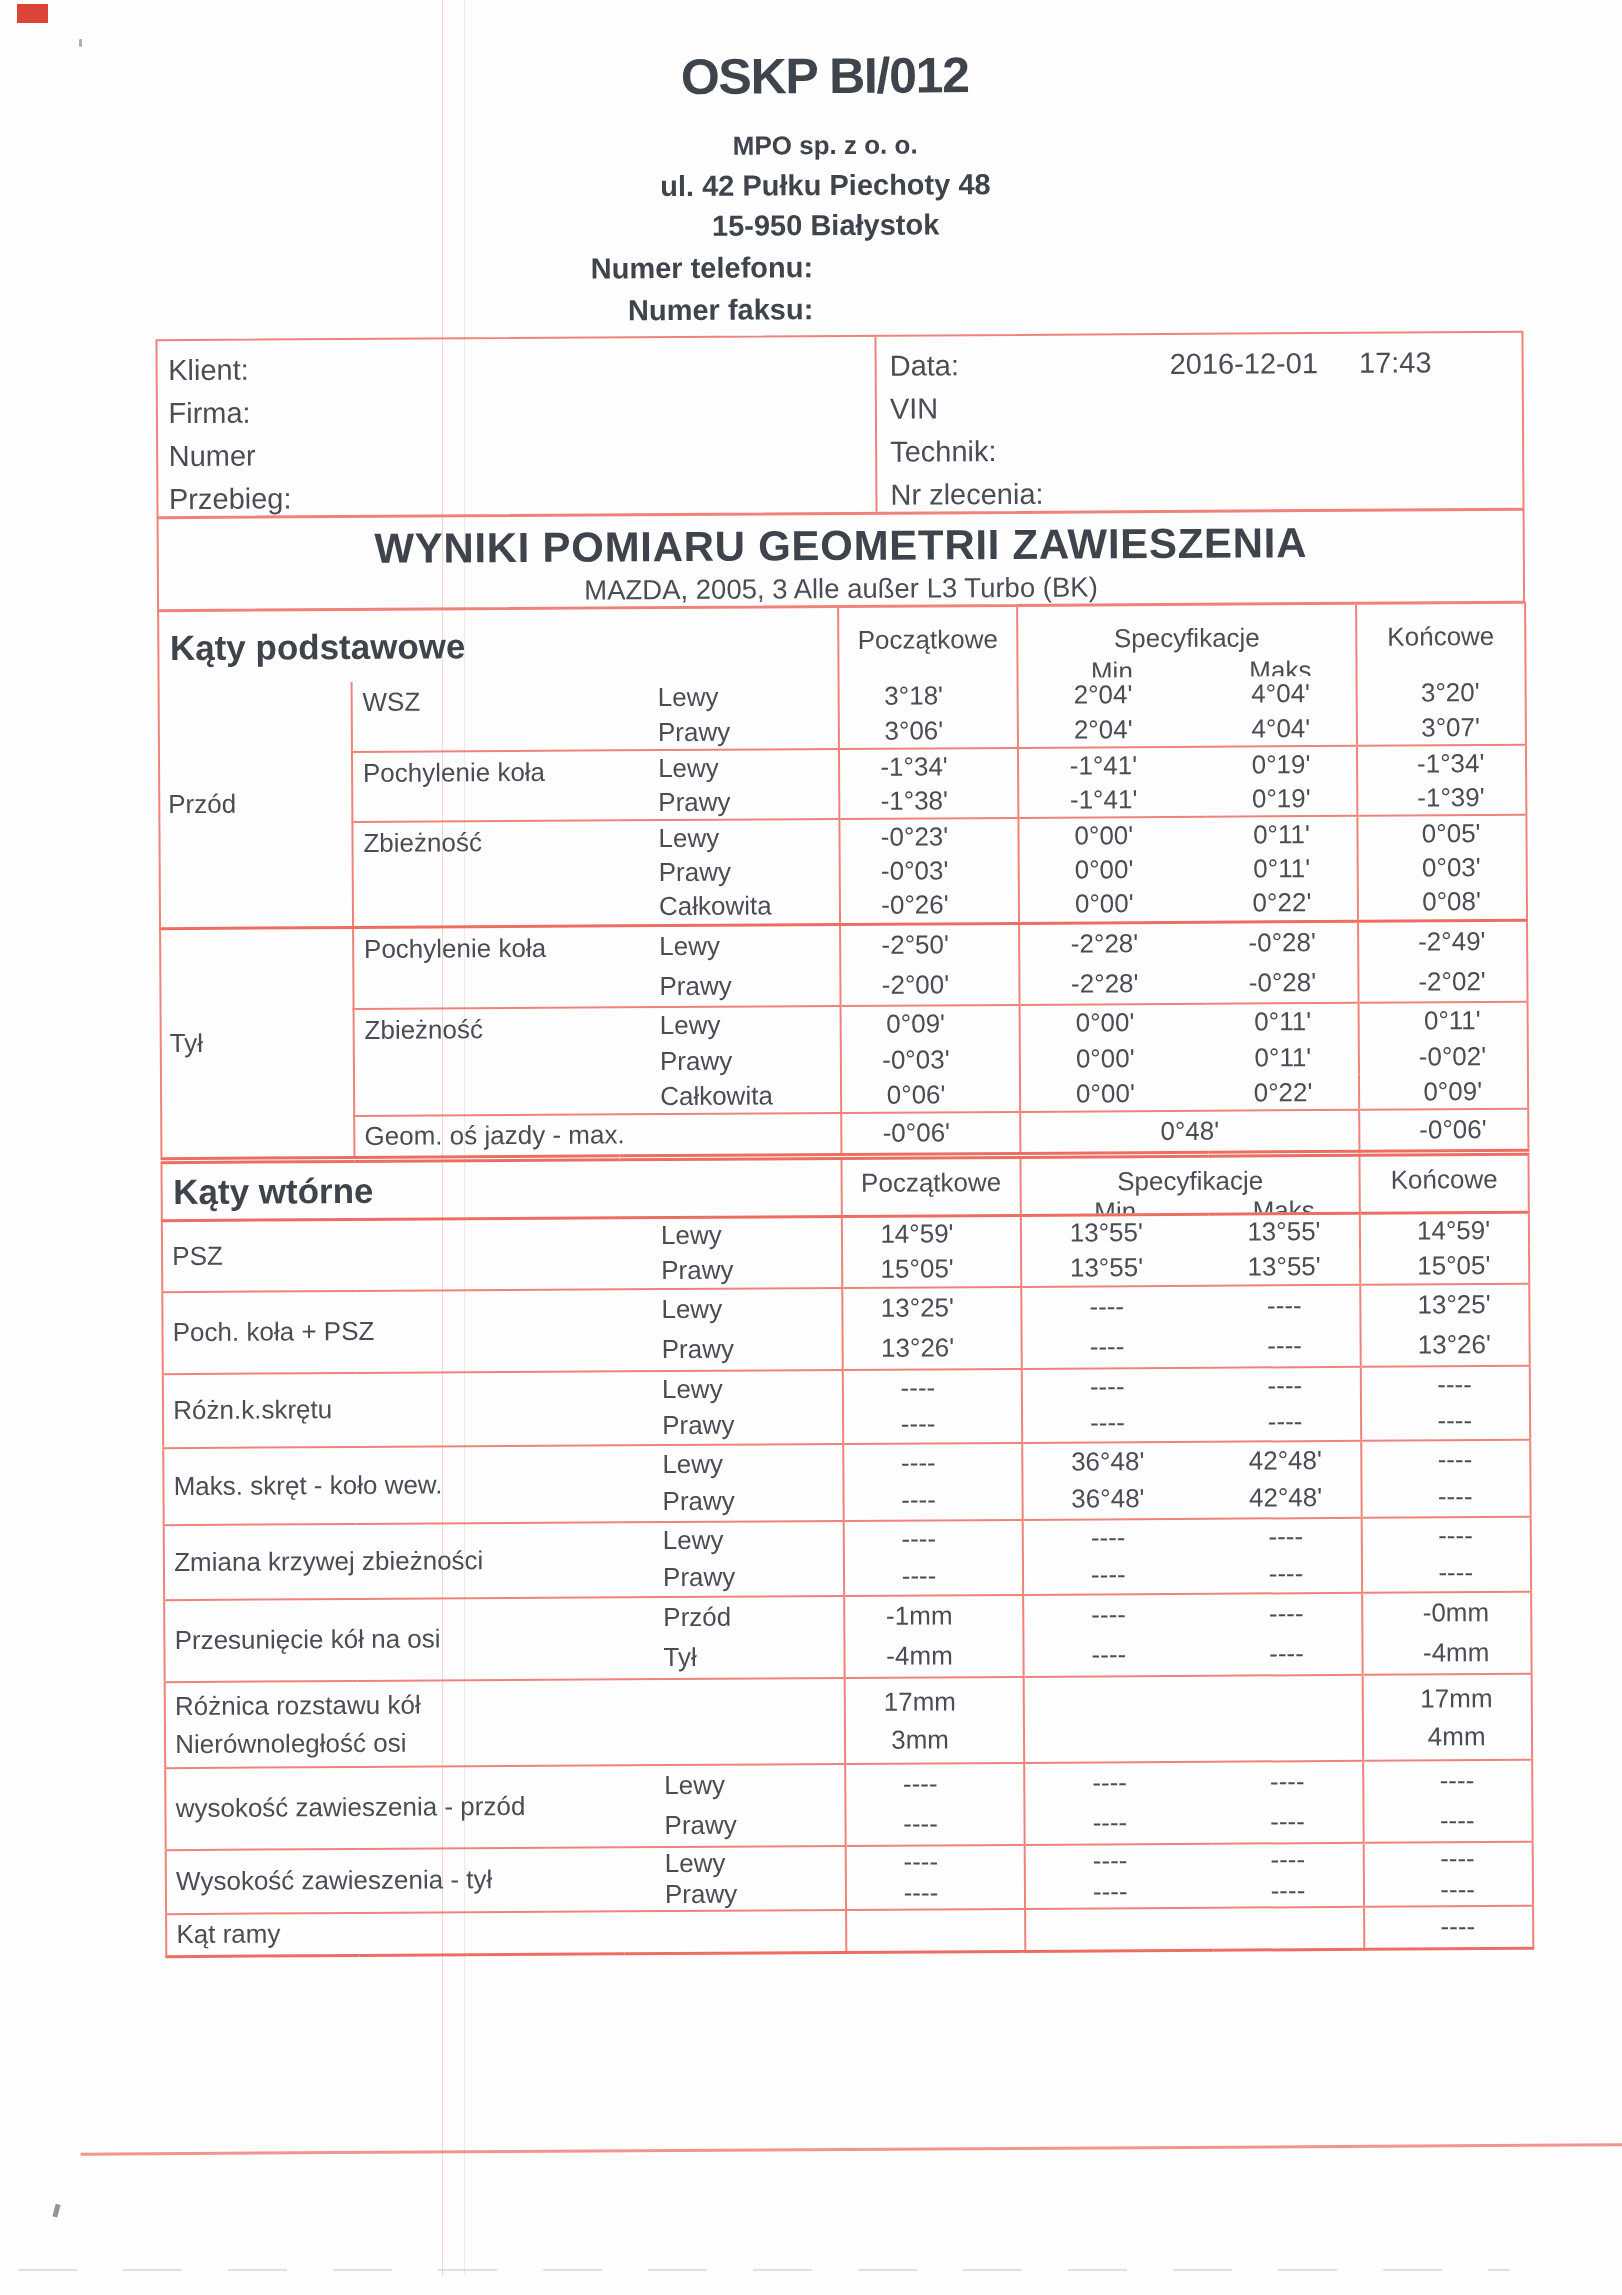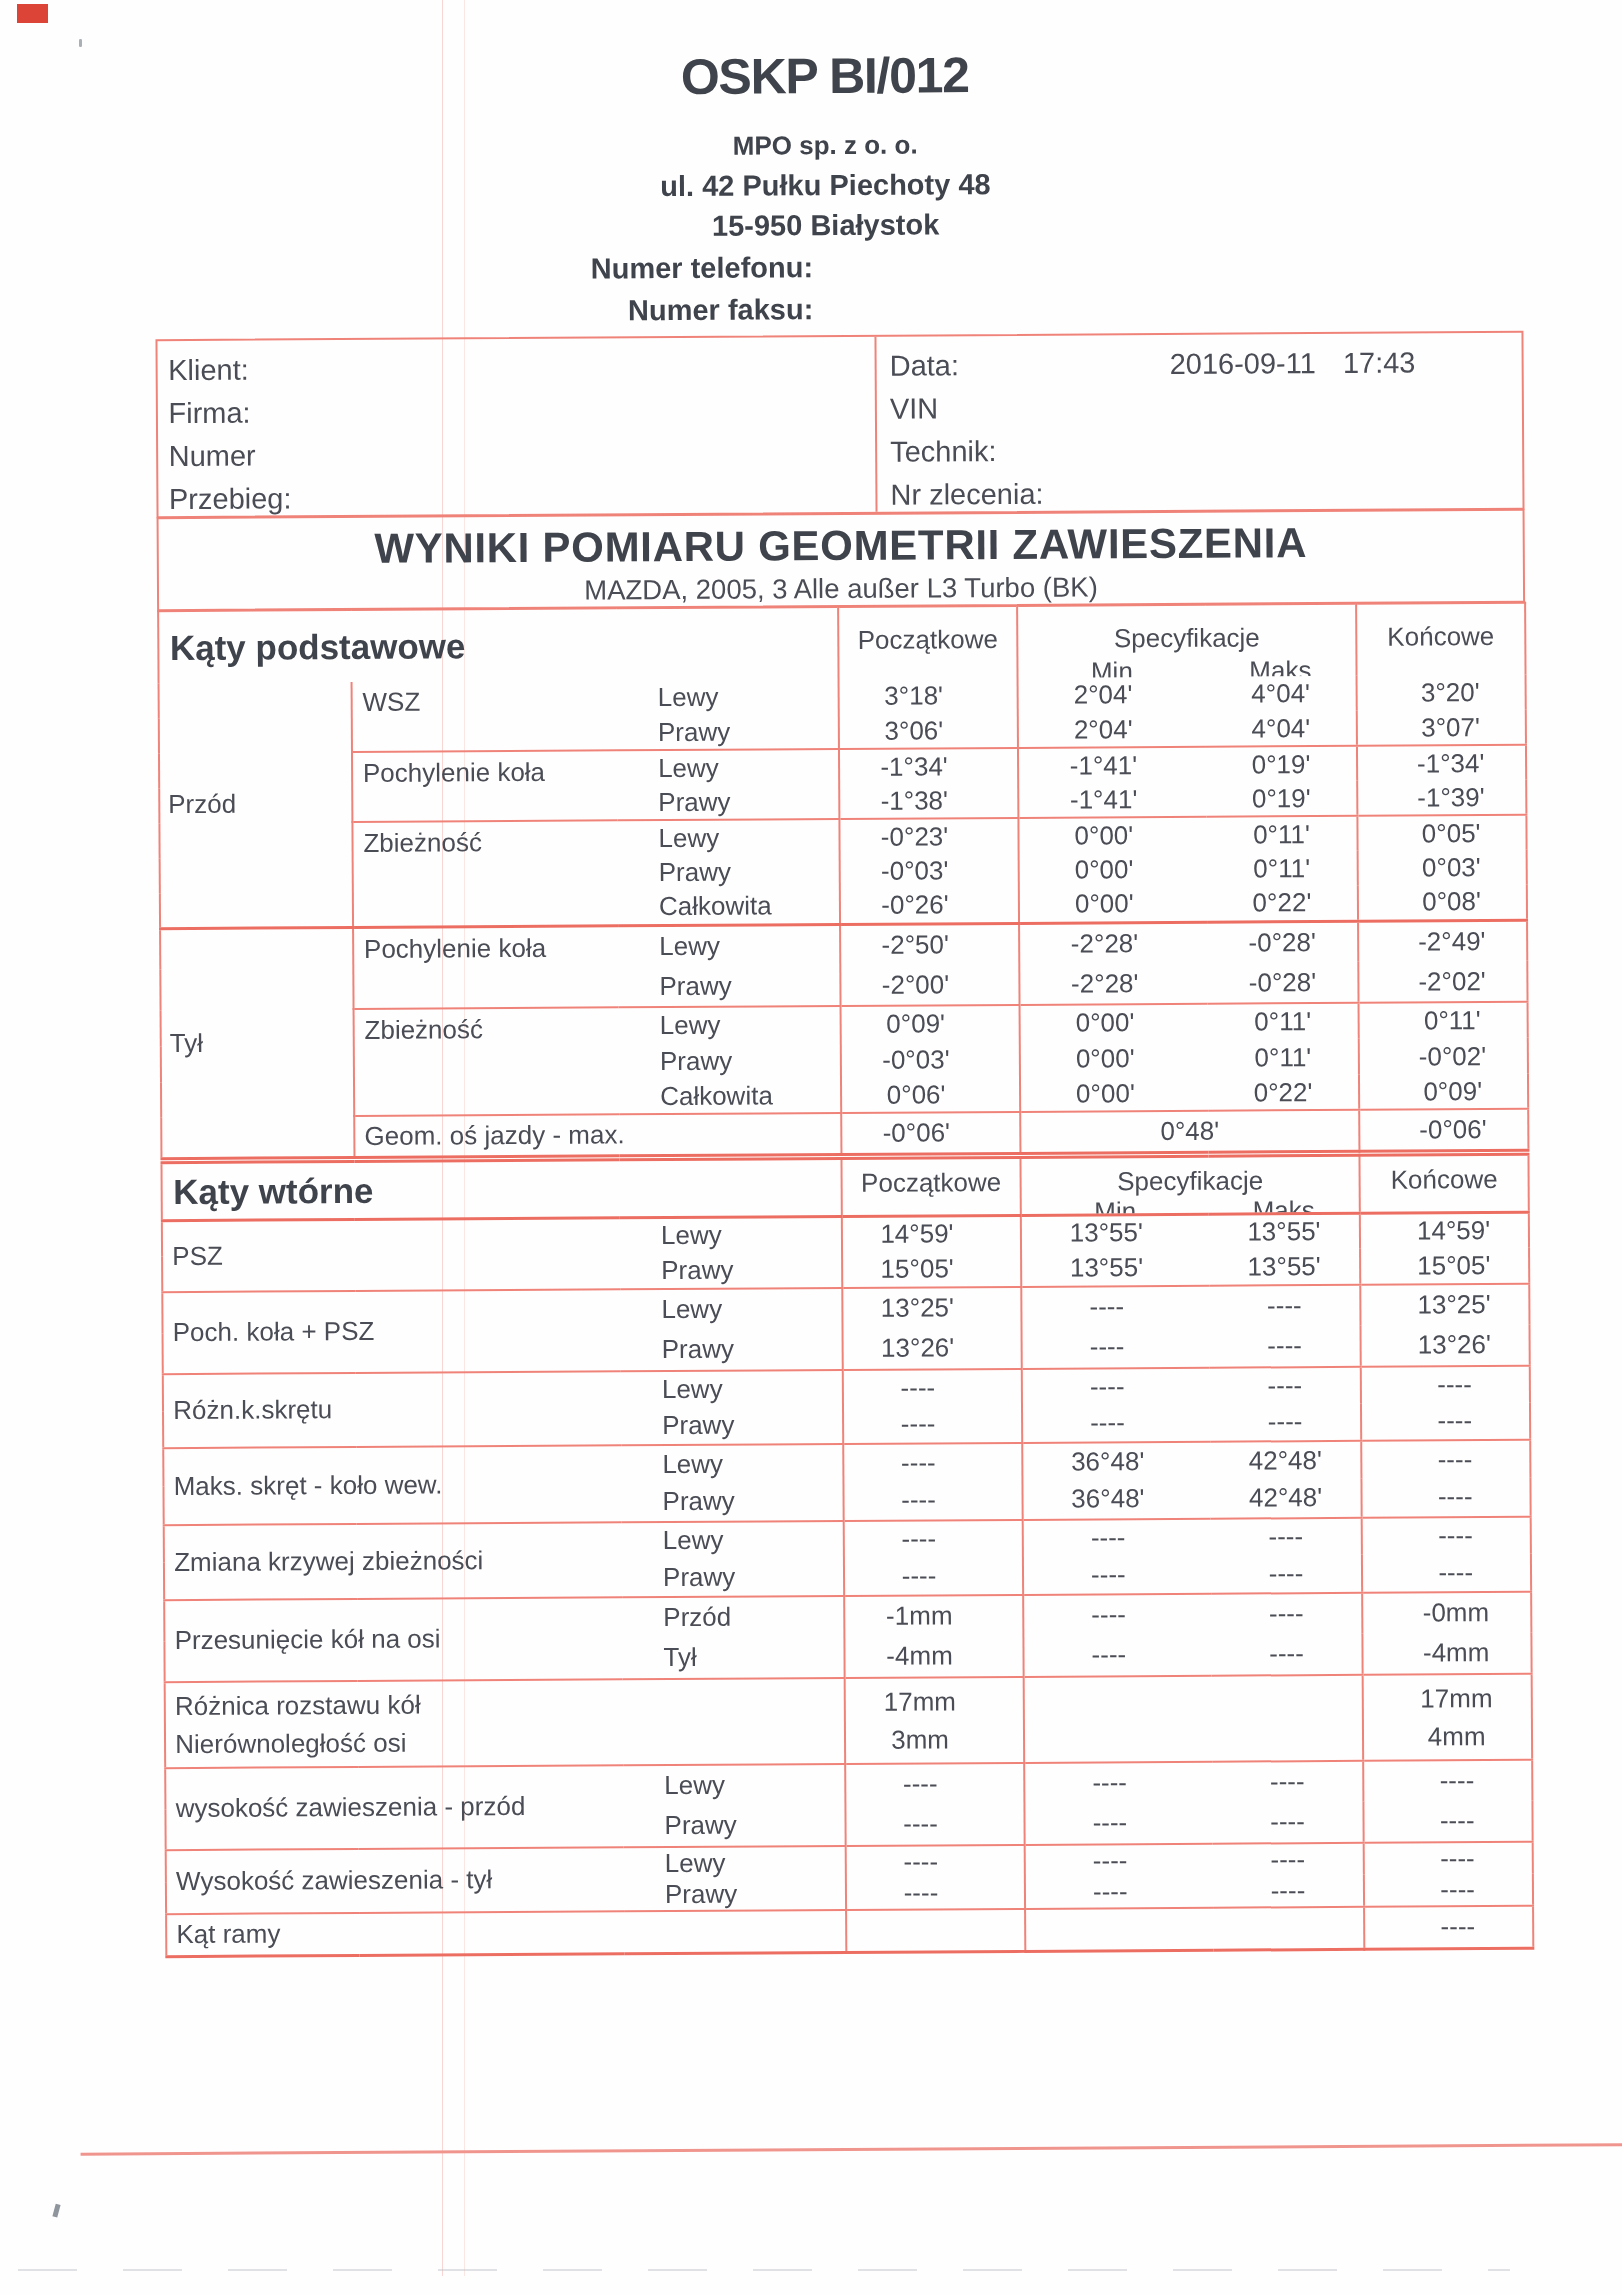--- a/index.html
+++ b/index.html
@@ -39,21 +39,21 @@
   .phone{position:absolute;right:0;top:251px;width:100%;}
   .fax{position:absolute;right:0;top:293px;width:100%;}
 
   
   .client-box{position:absolute;left:157px;top:335px;width:1368px;height:179px;
     border:2.6px solid var(--coral);display:flex;background:transparent;}
   .client-left{width:719px;border-right:2px solid var(--coral);padding:7.9px 0 0 10.5px;}
   .client-right{flex:1;padding:7.9px 0 0 13px;}
   .c-line{font-size:29px;line-height:43px;white-space:nowrap;}
   .c-data-label{display:inline-block;width:280px;}
-  .c-time{margin-left:27px;text-align:right;}
+  .c-time{margin-left:41px;text-align:right;}
 
   
   .title-box{position:absolute;left:157px;top:513px;width:1368px;height:94px;
     border:2.6px solid var(--coral);text-align:center;}
   .report-title{margin-top:6.5px;font-size:42px;font-weight:bold;letter-spacing:0.7px;color:var(--inkD);}
   .vehicle-line{margin-top:3.9px;font-size:27.5px;}
 
   
   table{border-collapse:collapse;table-layout:fixed;}
   td{padding:0;vertical-align:middle;font-size:26px;color:var(--ink);overflow:hidden;white-space:nowrap;}
@@ -113,21 +113,21 @@
 
     <section class="client-box">
       <div class="client-left">
         <div class="c-line">Klient:</div>
         <div class="c-line">Firma:</div>
         <div class="c-line">Numer</div>
         <div class="c-line">Przebieg:</div>
       </div>
       <div class="client-right">
         <div class="c-line">
-          <span class="c-data-label">Data:</span><span class="c-date">2016-09-11</span><span class="c-time">17:43</span>
+          <span class="c-data-label">Data:</span><span class="c-date">2016-12-01</span><span class="c-time">17:43</span>
         </div>
         <div class="c-line">VIN</div>
         <div class="c-line">Technik:</div>
         <div class="c-line">Nr zlecenia:</div>
       </div>
     </section>
 
     <section class="title-box">
       <div class="report-title">WYNIKI POMIARU GEOMETRII ZAWIESZENIA</div>
       <div class="vehicle-line">MAZDA, 2005, 3 Alle außer L3 Turbo (BK)</div>

